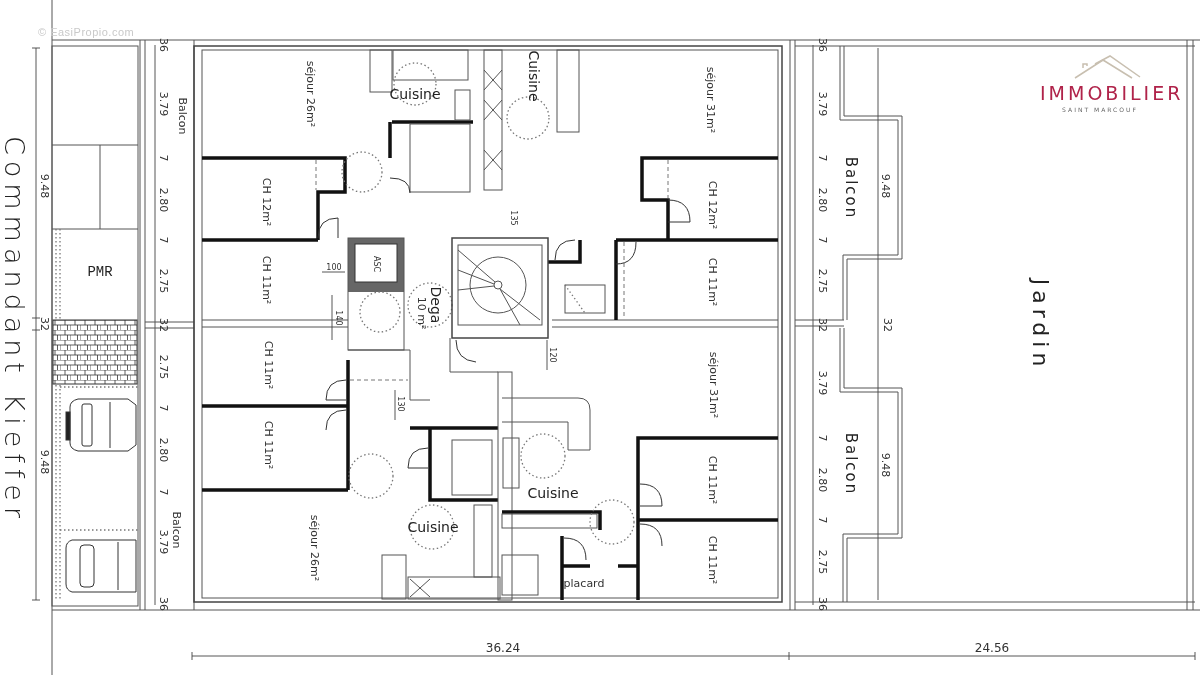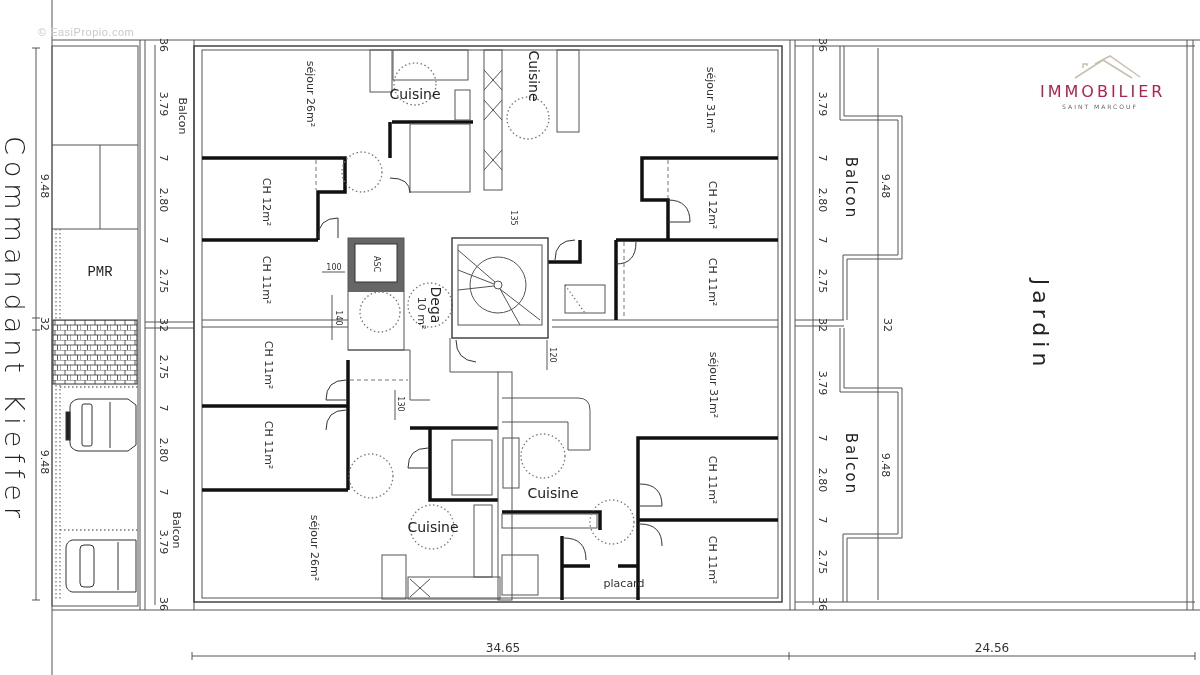--- a/index.html
+++ b/index.html
@@ -16,21 +16,21 @@
   .lbl { position: absolute; white-space: nowrap; transform-origin: center center; line-height: 1; }
   .rot90 { transform: translate(-50%, -50%) rotate(90deg); }
   .center { transform: translate(-50%, -50%); }
   .room { font-size: 11px; color: #333; font-family: "DejaVu Sans", sans-serif; }
   .dimtxt { font-size: 11px; color: #333; font-family: "DejaVu Sans", sans-serif; }
   .big { font-size: 14px; color: #222; font-family: "DejaVu Sans", sans-serif; }
   .street { font-size: 27px; letter-spacing: 6px; color: #222; font-family: "DejaVu Sans", sans-serif; font-weight: 300; }
   .jardin { font-size: 22px; letter-spacing: 5px; color: #222; font-family: "DejaVu Sans", sans-serif; }
   .balcon-big { font-size: 15px; letter-spacing: 2px; color: #222; font-family: "DejaVu Sans", sans-serif; }
   .logo { position: absolute; left: 1040px; top: 58px; width: 120px; text-align: center; }
-  .logo-main { font-size: 16px; letter-spacing: 3px; color: #b0234a; font-family: "DejaVu Sans", sans-serif; margin-top: 2px; }
+  .logo-main { font-size: 19px; letter-spacing: 3px; color: #b0234a; font-family: "DejaVu Sans", sans-serif; margin-top: 2px; }
   .logo-sub { font-size: 6px; letter-spacing: 2px; color: #666; margin-top: 2px; font-family: "DejaVu Sans", sans-serif; }
   .watermark { position: absolute; left: 30px; top: 26px; font-size: 11px; color: #c9c9c9; letter-spacing: 0.5px; margin-left: 8px; }
 </style>
 </head>
 <body>
 
 <svg id="plan" viewBox="0 0 1200 675" xmlns="http://www.w3.org/2000/svg">
 
   <g>
     <line class="thin" x1="52" y1="0" x2="52" y2="675"></line>
@@ -271,21 +271,21 @@
 <div class="lbl big rot90" style="left:436px; top:305px;">Dega</div>
 <div class="lbl room rot90" style="left:421px; top:313px;">10 m²</div>
 <div class="lbl room rot90" style="left:268px; top:365px;">CH 11m²</div>
 <div class="lbl room rot90" style="left:268px; top:445px;">CH 11m²</div>
 <div class="lbl room rot90" style="left:314px; top:548px;">séjour 26m²</div>
 <div class="lbl big center" style="left:433px; top:527px;">Cuisine</div>
 <div class="lbl room rot90" style="left:713px; top:385px;">séjour 31m²</div>
 <div class="lbl big center" style="left:553px; top:493px;">Cuisine</div>
 <div class="lbl room rot90" style="left:712px; top:480px;">CH 11m²</div>
 <div class="lbl room rot90" style="left:712px; top:560px;">CH 11m²</div>
-<div class="lbl room center" style="left:624px; top:583px;">placard</div>
+<div class="lbl room center" style="left:584px; top:583px;">placard</div>
 
 <div class="lbl dimtxt center" style="left:334px; top:268px; font-size:8px;">100</div>
 <div class="lbl dimtxt rot90" style="left:338px; top:318px; font-size:8px;">140</div>
 <div class="lbl dimtxt rot90" style="left:400px; top:404px; font-size:8px;">130</div>
 <div class="lbl dimtxt rot90" style="left:552px; top:355px; font-size:8px;">120</div>
 <div class="lbl dimtxt rot90" style="left:513px; top:218px; font-size:8px;">135</div>
 
 <div class="lbl balcon-big rot90" style="left:850px; top:188px;">Balcon</div>
 <div class="lbl balcon-big rot90" style="left:850px; top:464px;">Balcon</div>
 <div class="lbl dimtxt rot90" style="left:885px; top:186px;">9.48</div>
@@ -300,14 +300,14 @@
 <div class="lbl dimtxt rot90" style="left:822px; top:325px;">32</div>
 <div class="lbl dimtxt rot90" style="left:822px; top:383px;">3.79</div>
 <div class="lbl dimtxt rot90" style="left:822px; top:438px;">7</div>
 <div class="lbl dimtxt rot90" style="left:822px; top:480px;">2.80</div>
 <div class="lbl dimtxt rot90" style="left:822px; top:520px;">7</div>
 <div class="lbl dimtxt rot90" style="left:822px; top:562px;">2.75</div>
 <div class="lbl dimtxt rot90" style="left:822px; top:604px;">36</div>
 
 <div class="lbl jardin rot90" style="left:1040px; top:325px;">Jardin</div>
 
-<div class="lbl dimtxt center" style="left:503px; top:648px; font-size:12px;">34.65</div>
+<div class="lbl dimtxt center" style="left:503px; top:648px; font-size:12px;">36.24</div>
 <div class="lbl dimtxt center" style="left:992px; top:648px; font-size:12px;">24.56</div>
 
 </body></html>

